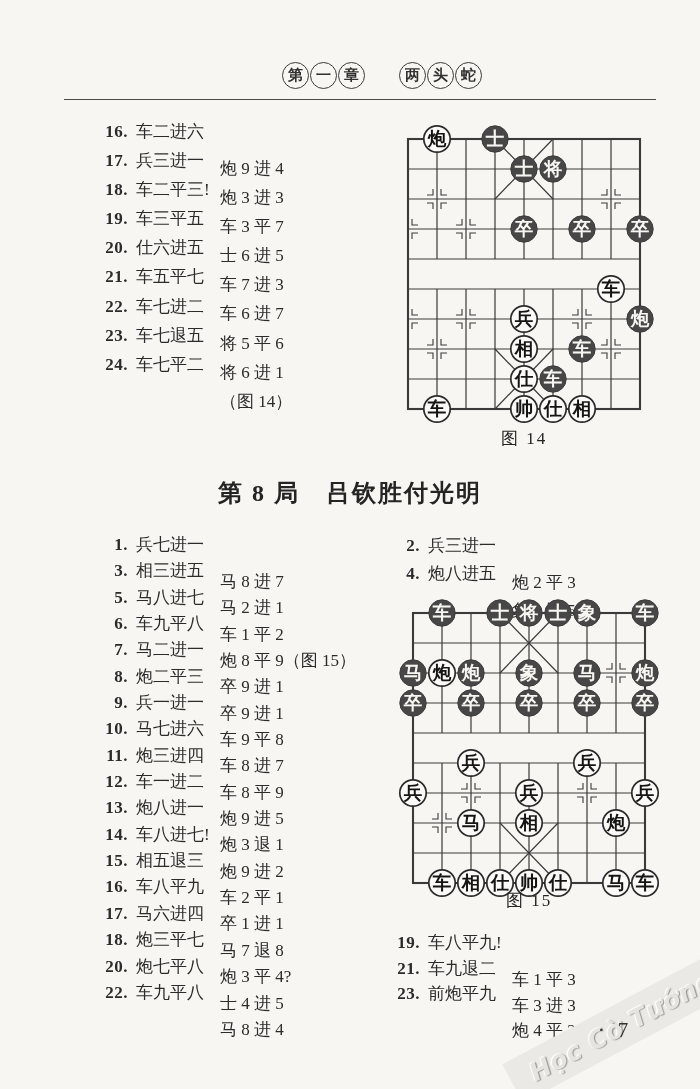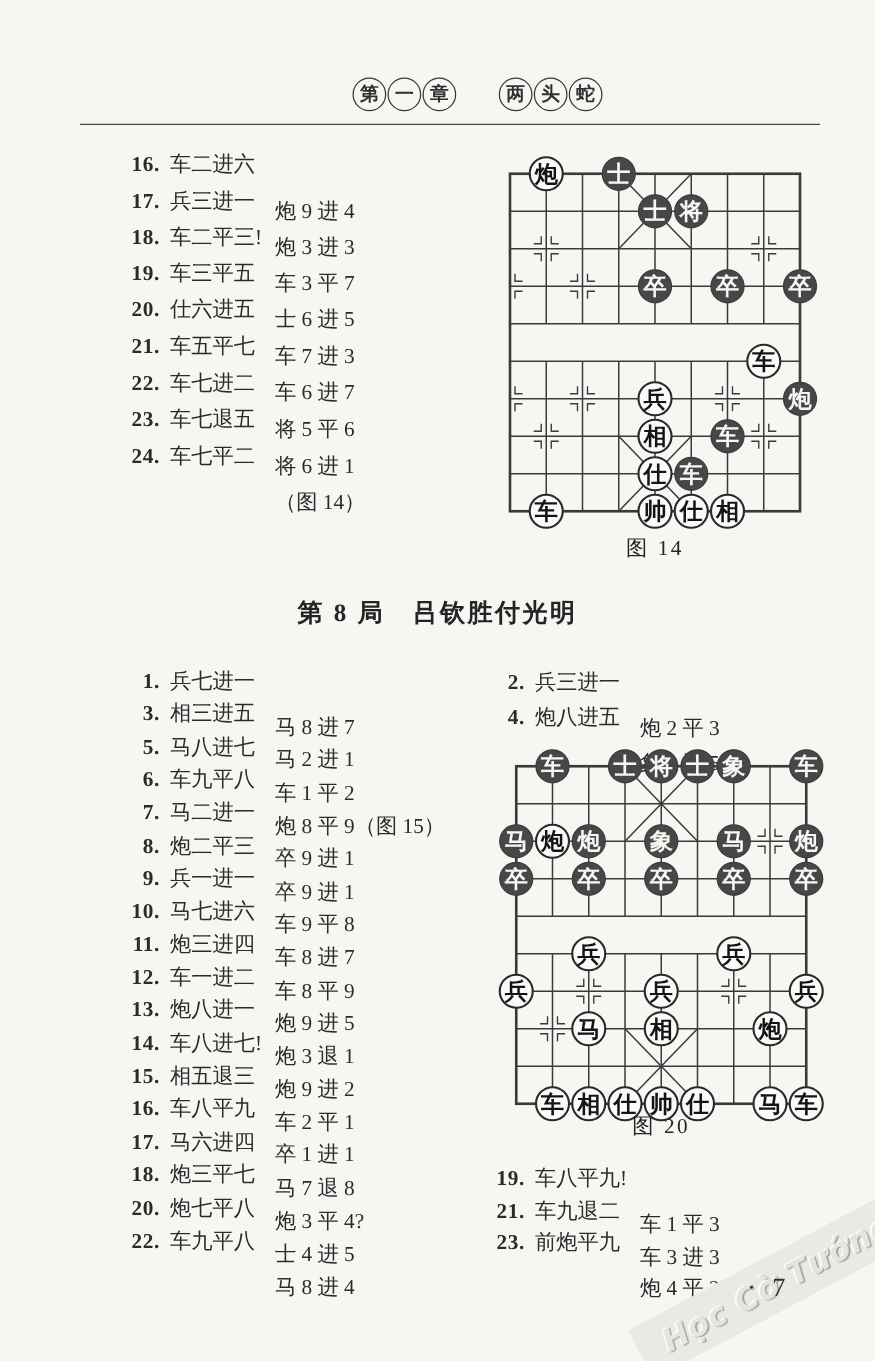--- a/index.html
+++ b/index.html
@@ -22,21 +22,21 @@
   .rule{position:absolute;left:64px;top:99px;width:592px;height:0;border-top:1.6px solid #4a4a4a;}
   
   .mlist{position:absolute;}
   .mrow{position:relative;height:var(--rh);line-height:var(--rh);font-size:17px;white-space:nowrap;}
   .mrow .n{position:absolute;left:0;width:30px;text-align:right;font-weight:bold;letter-spacing:.5px;}
   .mrow .r{position:absolute;left:38px;text-align:center;}
   .mrow .b{position:absolute;left:122px;margin-top:37px;}
   
   .section-title{
     position:absolute;left:0;top:477px;width:700px;text-align:center;
-    font-size:20px;font-weight:bold;letter-spacing:2px;color:#242424;
+    font-size:24px;font-weight:bold;letter-spacing:2px;color:#242424;
   }
   
   .board{position:absolute;}
   .board svg text{font-family:"Liberation Serif","DejaVu Serif",serif;font-weight:bold;font-size:18.5px;}
   .board .pc.red circle{fill:#fbfaf8;stroke:#2a2a2a;stroke-width:1.7;}
   .board .pc.red text{fill:#141414;}
   .board .pc.blk circle{fill:#474747;stroke:#3c3c3c;stroke-width:1;}
   .board .pc.blk text{fill:#f7f6f3;}
   .caption{position:absolute;text-align:center;font-size:17px;font-weight:normal;letter-spacing:2px;color:#242424;}
   
@@ -621,21 +621,21 @@
         </g>
         <g class="pc blk">
           <circle cx="190" cy="106" r="13.2"></circle>
           <text x="190" y="112.4" text-anchor="middle">卒</text>
         </g>
         <g class="pc blk">
           <circle cx="248" cy="106" r="13.2"></circle>
           <text x="248" y="112.4" text-anchor="middle">卒</text>
         </g>
       </svg></div>
-  <div class="caption" style="left:469px;top:889px;width:120px">图 20</div>
+  <div class="caption" style="left:469px;top:889px;width:120px">图 15</div>
 
   <div class="mlist" style="left:390px;top:930px;--rh:25.6px">
 
       <div class="mrow">
         <span class="n">19.</span>
         <span class="r">车八平九!</span>
         <span class="b">车 1 平 3</span>
       </div>
 
       <div class="mrow">

